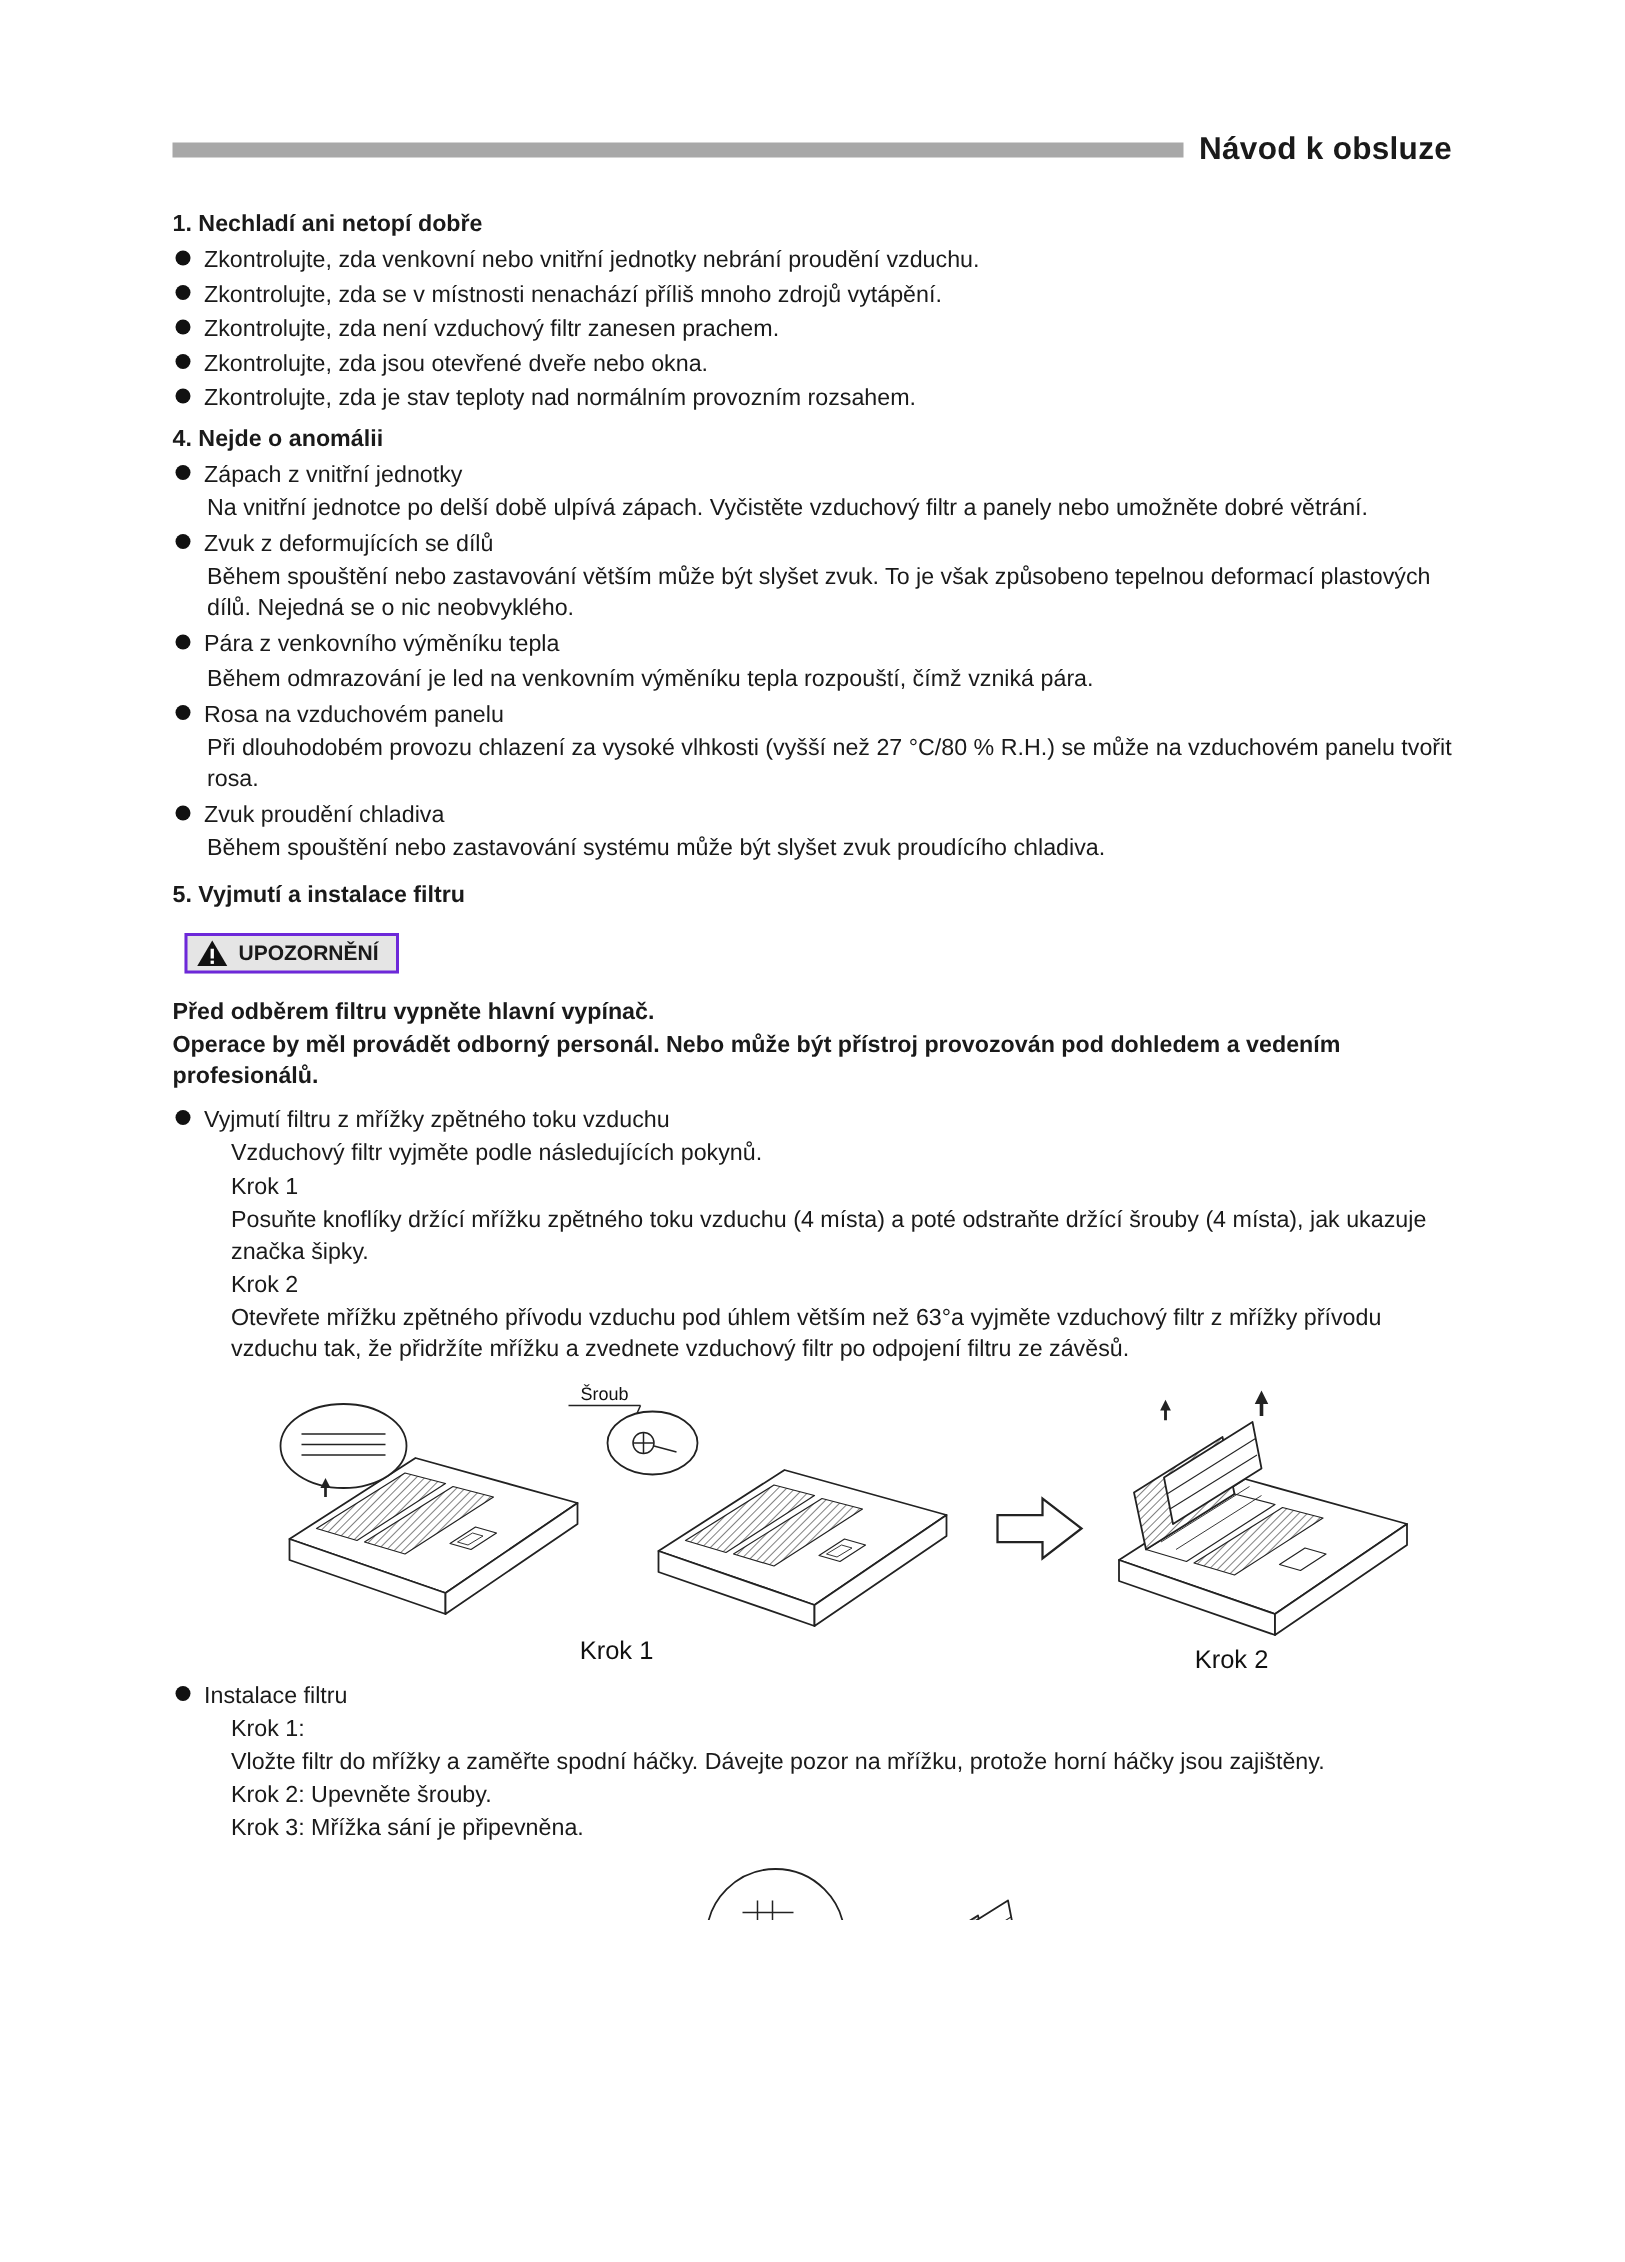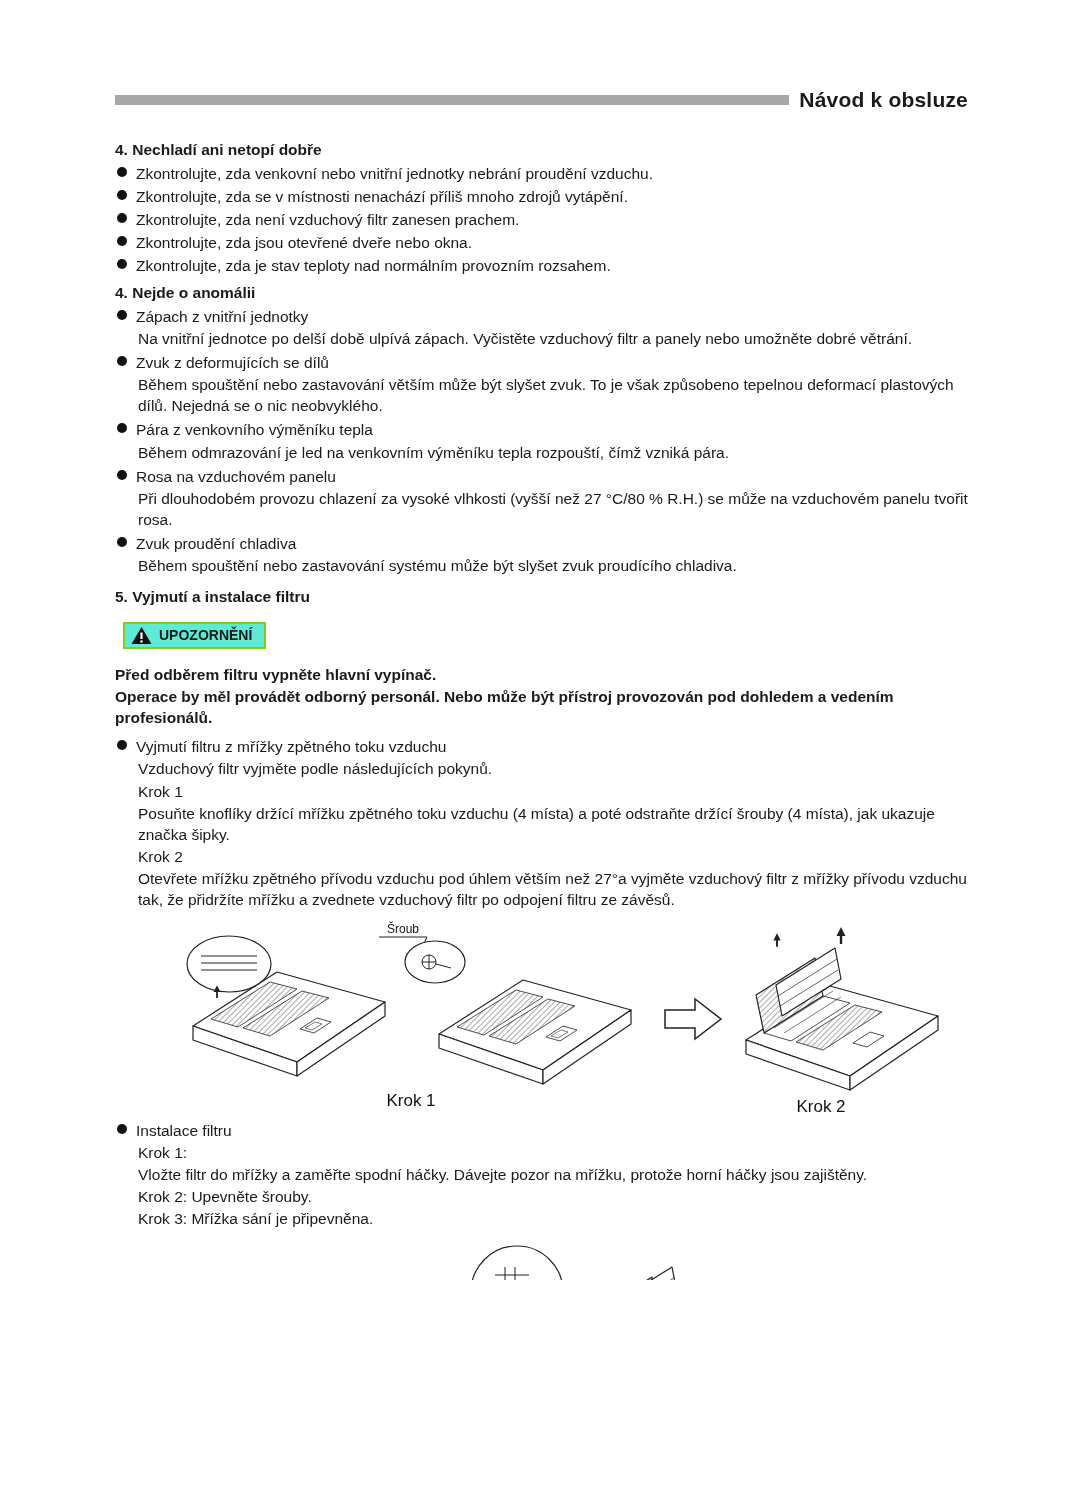--- a/index.html
+++ b/index.html
@@ -18,27 +18,27 @@
   .header-bar { height:10px; flex:1 1 auto; background:#a8a8a8; margin-right:10px; }
   .header-title { font-size:21px; font-weight:bold; white-space:nowrap; letter-spacing:0.2px; }
 
   
   .sec-title { font-weight:bold; margin:6px 0 3px 0; }
   .dot-item { display:flex; align-items:flex-start; margin:2px 0; }
   .dot { width:10px; height:10px; border-radius:50%; background:#111; flex:0 0 auto; margin:4px 9px 0 2px; }
   .entry { margin:2px 0 3px 0; }
   .entry-head { display:flex; align-items:flex-start; font-weight:normal; }
   .entry-body { padding-left:23px; margin-top:1px; }
-  .plain-par { padding-left:23px; margin:1px 0; }
+  .plain-par { padding-left:23px; margin:1px 16px; }
   .bold-par { font-weight:bold; margin:1px 0; }
 
   
   .warn-box {
     display:inline-flex; align-items:center; gap:7px;
-    border:2px solid #84cc16; background:#5eead4;
+    border:2px solid #6d28d9; background:#e5e5e5;
     padding:2px 12px 2px 6px; margin:12px 0 14px 8px;
     font-weight:bold; font-size:14px;
   }
 
   
   .fig { display:block; }
   .fig1 { margin:10px 0 2px 58px; }
   .fig2 { margin:6px 0 0 208px; }
   svg text { font-family:"Liberation Sans", sans-serif; fill:#111; }
   .figcap { font-size:17px; }
@@ -85,21 +85,21 @@
 </svg>
 
 <div class="page">
 
   <header class="header">
     <div class="header-bar"></div>
     <div class="header-title">Návod k obsluze</div>
   </header>
 
   <section>
-    <div class="sec-title">4. Nechladí ani netopí dobře</div>
+    <div class="sec-title">1. Nechladí ani netopí dobře</div>
     <div class="dot-item">
       <span class="dot"></span>
       <span>Zkontrolujte, zda venkovní nebo vnitřní jednotky nebrání proudění vzduchu.</span>
     </div>
     <div class="dot-item">
       <span class="dot"></span>
       <span>Zkontrolujte, zda se v místnosti nenachází příliš mnoho zdrojů vytápění.</span>
     </div>
     <div class="dot-item">
       <span class="dot"></span>
@@ -176,21 +176,21 @@
 
     <div class="entry" style="margin-top:8px">
       <div class="entry-head">
         <span class="dot"></span>
         <span>Vyjmutí filtru z mřížky zpětného toku vzduchu</span>
       </div>
       <p class="plain-par">Vzduchový filtr vyjměte podle následujících pokynů.</p>
       <p class="plain-par">Krok 1</p>
       <p class="plain-par">Posuňte knoflíky držící mřížku zpětného toku vzduchu (4 místa) a poté odstraňte držící šrouby (4 místa), jak ukazuje značka šipky.</p>
       <p class="plain-par">Krok 2</p>
-      <p class="plain-par">Otevřete mřížku zpětného přívodu vzduchu pod úhlem větším než 27°a vyjměte vzduchový filtr z mřížky přívodu vzduchu tak, že přidržíte mřížku a zvednete vzduchový filtr po odpojení filtru ze závěsů.</p>
+      <p class="plain-par">Otevřete mřížku zpětného přívodu vzduchu pod úhlem větším než 63°a vyjměte vzduchový filtr z mřížky přívodu vzduchu tak, že přidržíte mřížku a zvednete vzduchový filtr po odpojení filtru ze závěsů.</p>
     </div>
 
     <svg class="fig fig1" width="800" height="198" viewBox="0 0 800 198">
       <use href="#unit-closed" x="12" y="44"></use>
       <ellipse cx="56" cy="44" rx="42" ry="28" fill="#fff" stroke="#222" stroke-width="1.2"></ellipse>
       <line x1="28" y1="36" x2="84" y2="36" stroke="#222"></line>
       <line x1="28" y1="43" x2="84" y2="43" stroke="#222"></line>
       <line x1="28" y1="50" x2="84" y2="50" stroke="#222"></line>
       <use href="#uparr" transform="translate(44,66) scale(0.75)"></use>
 

